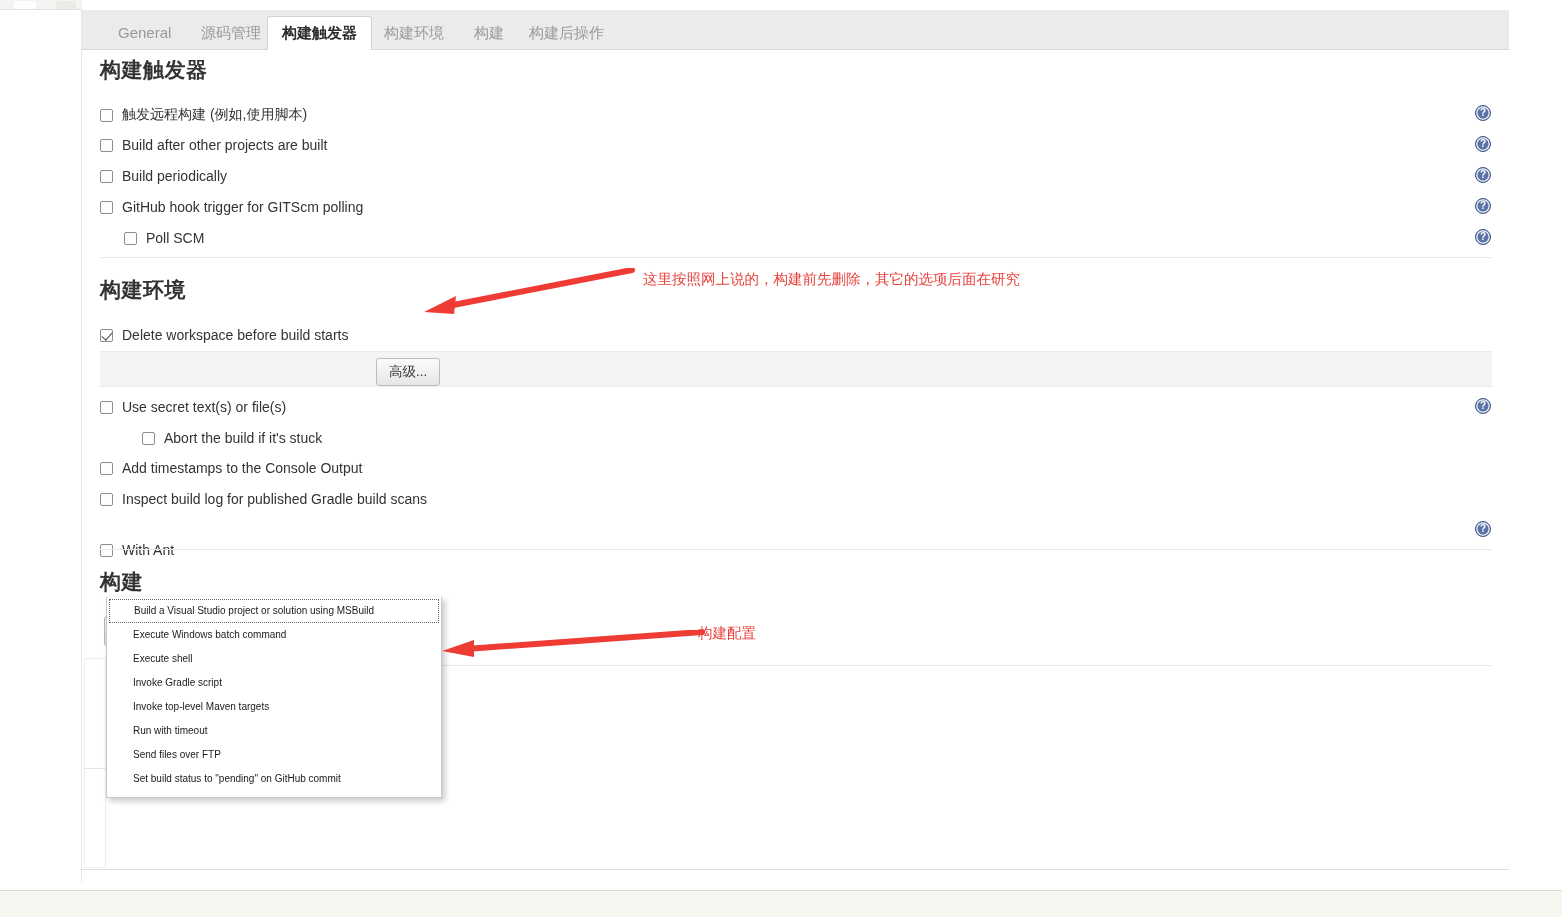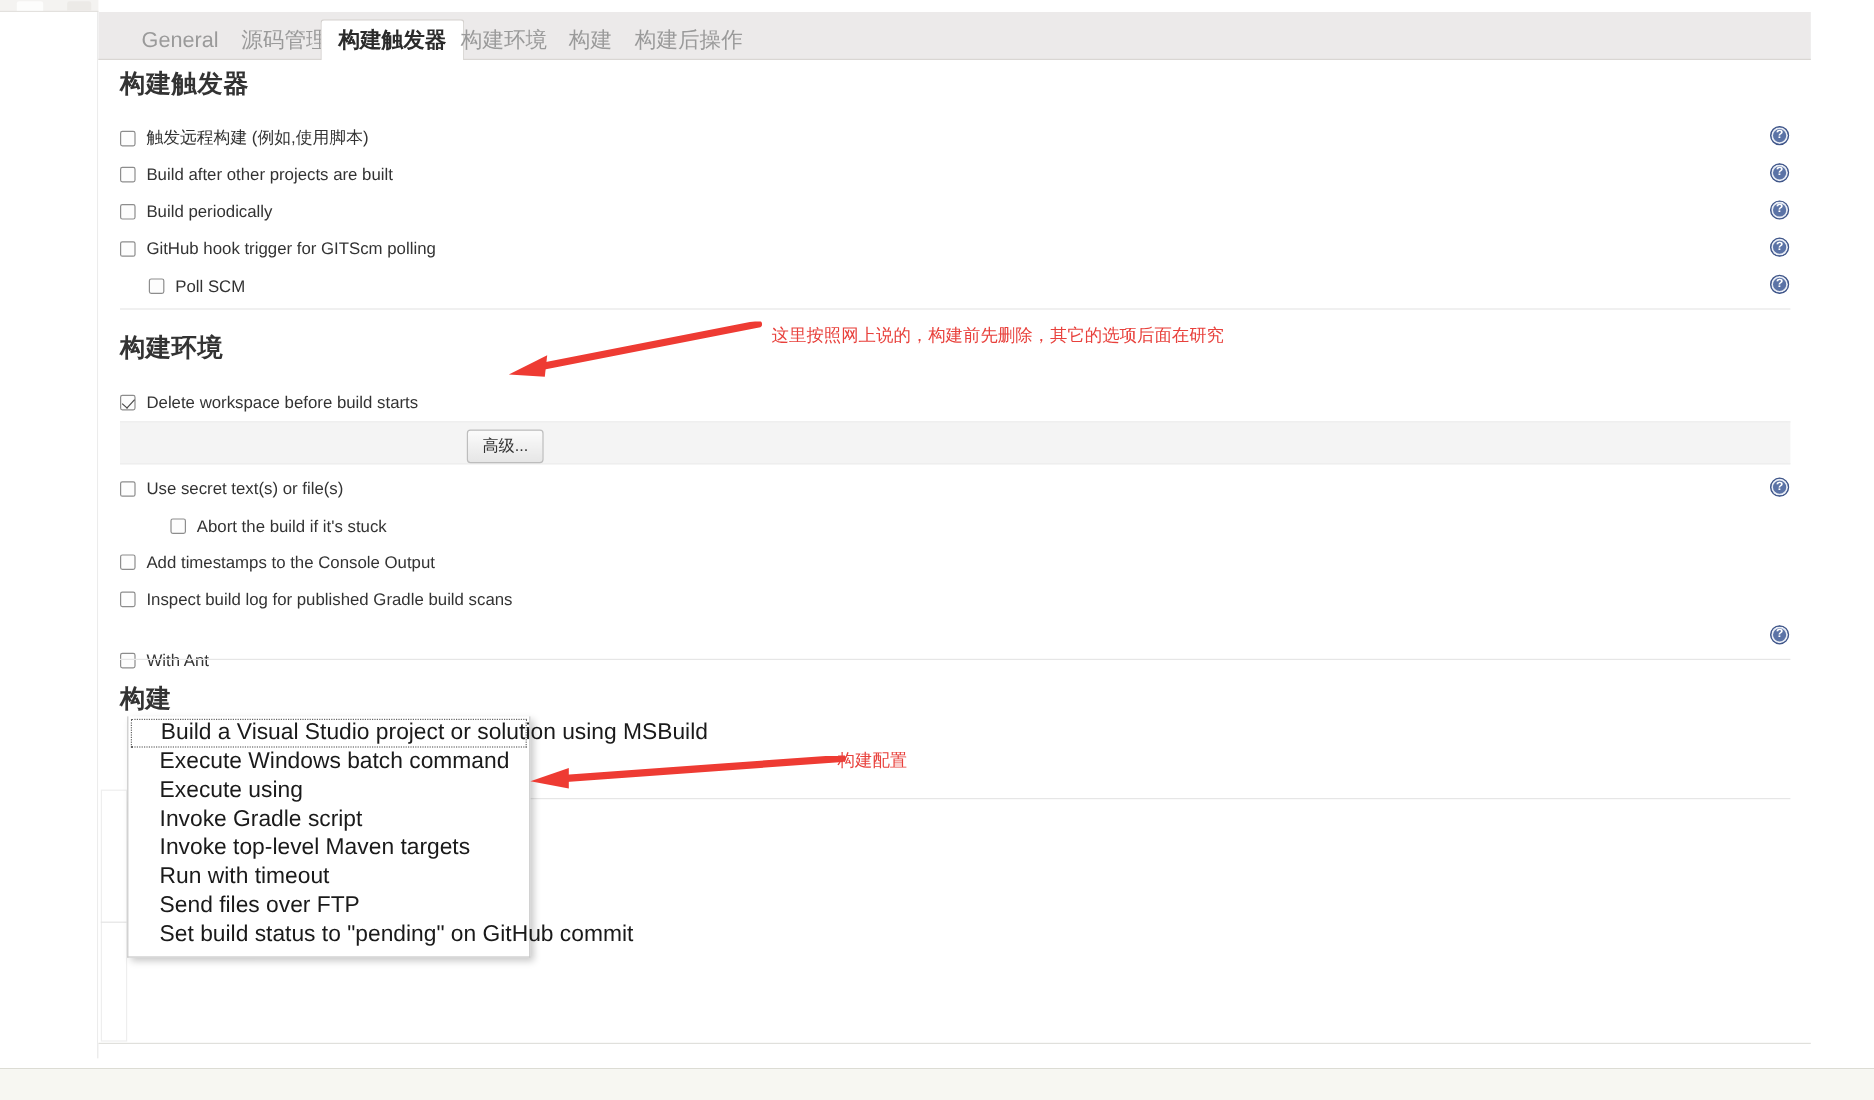--- a/index.html
+++ b/index.html
@@ -63,21 +63,21 @@
     width: 1427px; height: 40px;
     background: #eceaea;
     border-bottom: 1px solid #d9d6d3;
   }
   .tab {
     position: absolute;
     top: 8px;
     height: 32px;
     line-height: 30px;
     padding: 0 14px;
-    font-size: 18px;
+    font-size: 15px;
     color: #9a9a9a;
     cursor: pointer;
     white-space: nowrap;
     user-select: none;
   }
   .tab.active {
     top: 6px;
     height: 34px;
     line-height: 32px;
     background: #ffffff;
@@ -184,21 +184,20 @@
     display: inline-block;
     padding: 4px 12px;
     font-size: 13.5px;
     color: #333333;
     background: linear-gradient(#fbfbfb, #e6e6e6);
     border: 1px solid #bdbdbd;
     border-radius: 3px;
     cursor: pointer;
     white-space: nowrap;
     user-select: none;
-    margin-left: 13px;
   }
   .adv-btn-wrap {
     position: absolute;
     left: 276px;
     top: 6px;
   }
 
   
   .addstep {
     position: absolute;
@@ -230,21 +229,21 @@
     border: 1px solid #c8c8c8;
     border-top: none;
     box-shadow: 3px 3px 6px rgba(0,0,0,.22);
     padding: 2px 0 6px 0;
     z-index: 40;
   }
   .menuitem {
     height: 24px;
     line-height: 24px;
     padding-left: 26px;
-    font-size: 19px;
+    font-size: 10px;
     color: #1a1a1a;
     white-space: nowrap;
     cursor: pointer;
   }
   .menuitem.focused {
     border: 1px dotted #666666;
     height: 24px;
     line-height: 22px;
     margin: 0 2px;
     padding-left: 24px;
@@ -440,21 +439,21 @@
   </div>
 
   <div class="ghost-smudge"></div>
   <div class="ghost-scroll"></div>
   <div class="ghost-box" style="left:84px; top:658px; width:22px; height:210px;"></div>
   <div class="hr" style="position:absolute; left:84px; top:768px; width:24px; border-top:1px solid #e4e4e4;"></div>
 
   <div class="dropdown">
     <div class="menuitem focused">Build a Visual Studio project or solution using MSBuild</div>
     <div class="menuitem">Execute Windows batch command</div>
-    <div class="menuitem">Execute using</div>
+    <div class="menuitem">Execute shell</div>
     <div class="menuitem">Invoke Gradle script</div>
     <div class="menuitem">Invoke top-level Maven targets</div>
     <div class="menuitem">Run with timeout</div>
     <div class="menuitem">Send files over FTP</div>
     <div class="menuitem">Set build status to "pending" on GitHub commit</div>
   </div>
 
   <div class="annot" style="left:643px; top:270px;">这里按照网上说的，构建前先删除，其它的选项后面在研究</div>
   <svg class="arrow-svg" style="left:418px; top:268px;" width="220" height="58" viewBox="0 0 220 58">
     <path d="M214 2 L30 38" stroke="#ee3b33" stroke-width="6" fill="none" stroke-linecap="round"></path>

